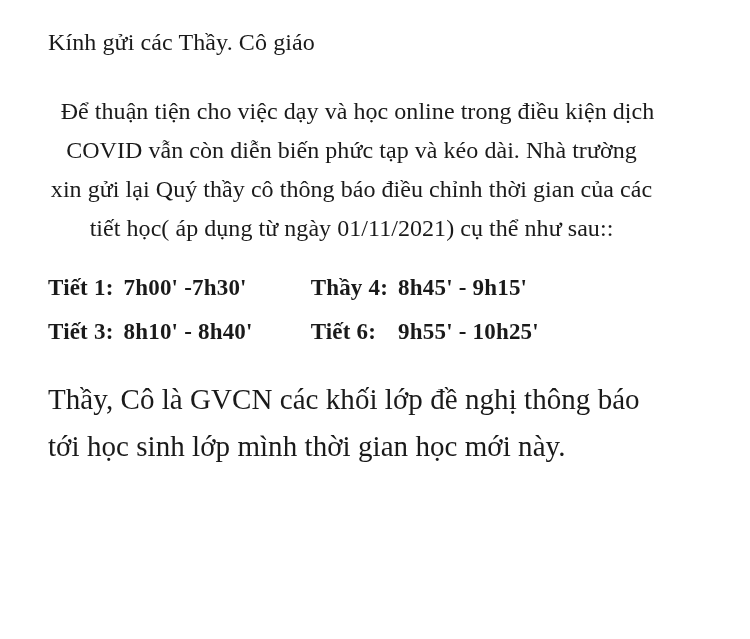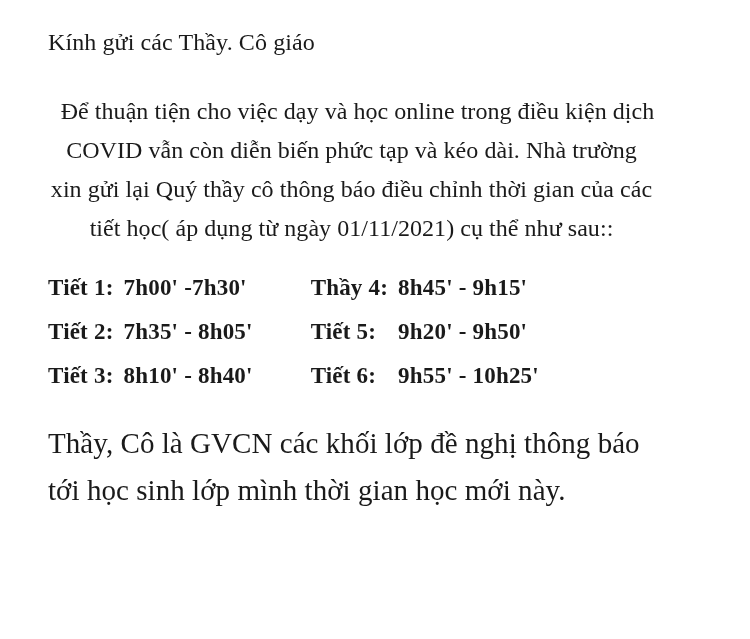--- a/index.html
+++ b/index.html
@@ -83,26 +83,20 @@
 
   <table class="schedule">
     <tbody>
       <tr>
         <td class="label">Tiết 1:</td>
         <td class="time">7h00' -7h30'</td>
         <td class="label">Thầy 4:</td>
         <td class="time-last">8h45' - 9h15'</td>
       </tr>
       <tr>
-        <td class="label">Tiết 2:</td>
-        <td class="time">7h35' - 8h05'</td>
-        <td class="label">Tiết 5:</td>
-        <td class="time-last">9h20' - 9h50'</td>
-      </tr>
-      <tr>
         <td class="label">Tiết 3:</td>
         <td class="time">8h10' - 8h40'</td>
         <td class="label">Tiết 6:</td>
         <td class="time-last">9h55' - 10h25'</td>
       </tr>
     </tbody>
   </table>
 
   <p class="closing">Thầy, Cô là GVCN các khối  lớp đề nghị thông báo tới học sinh lớp mình thời gian học mới này.</p>
 

